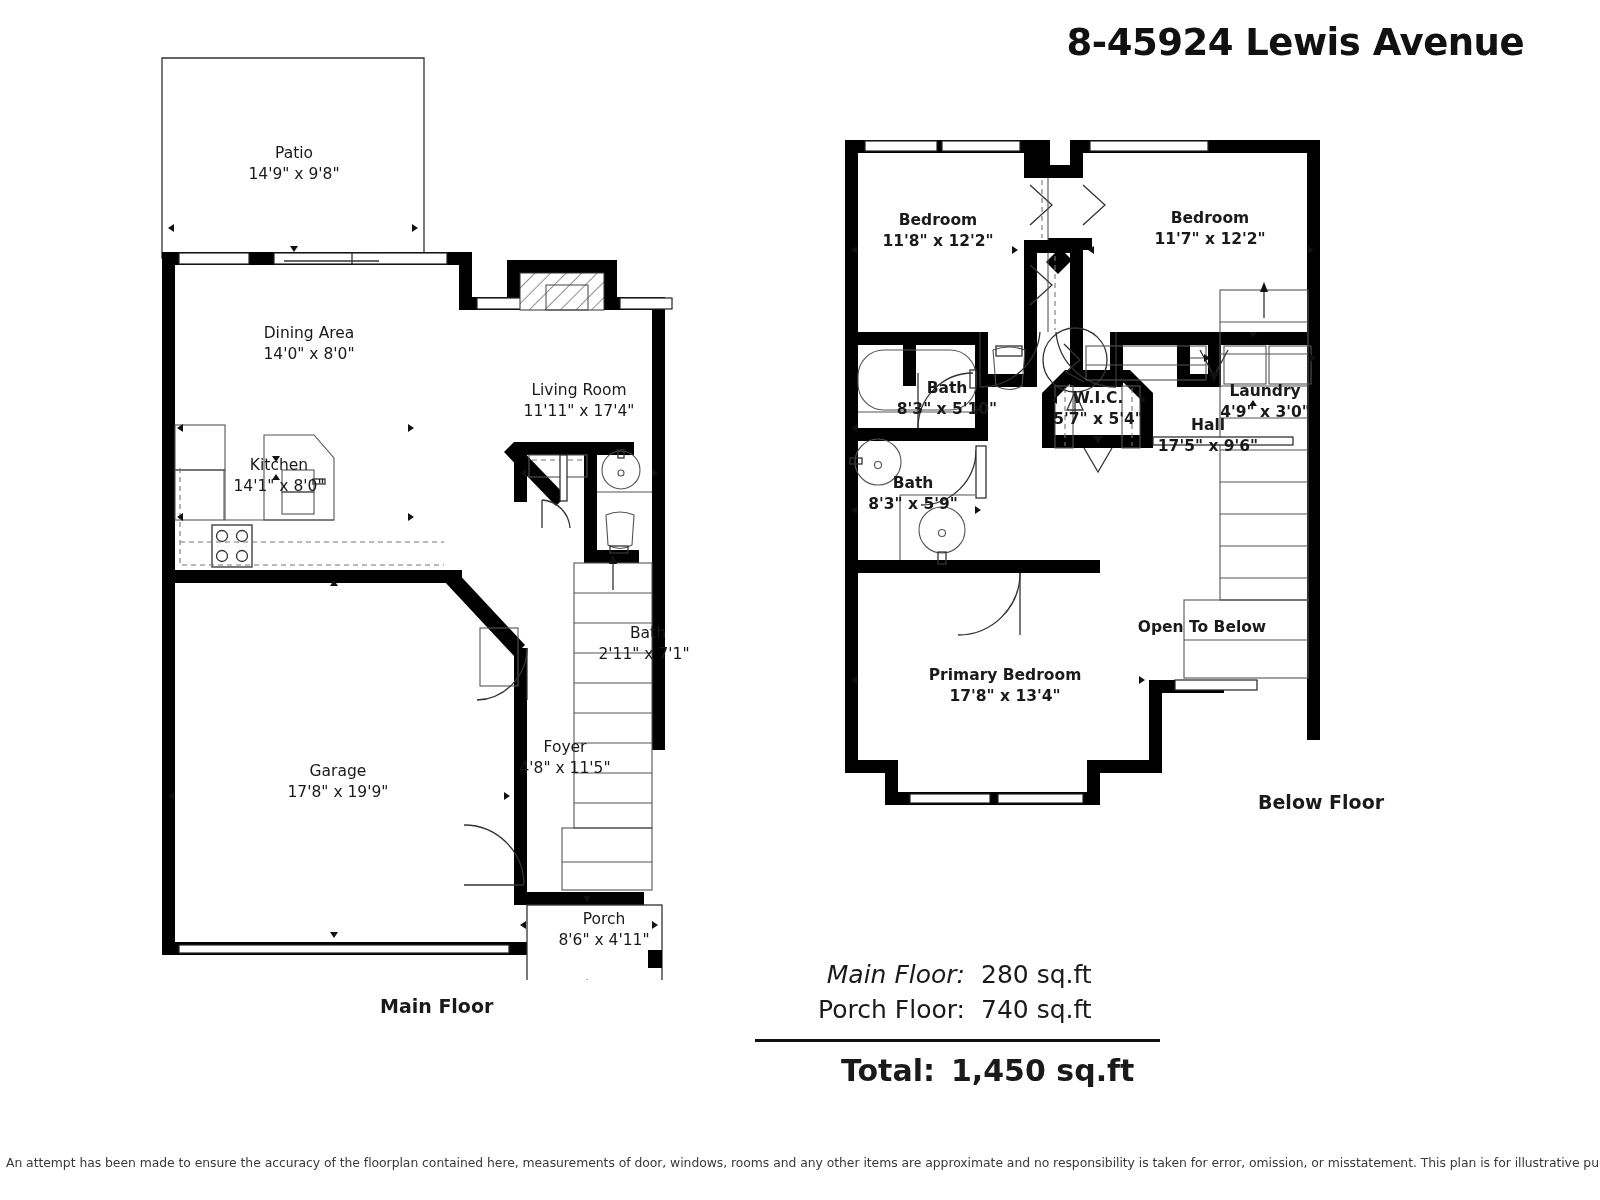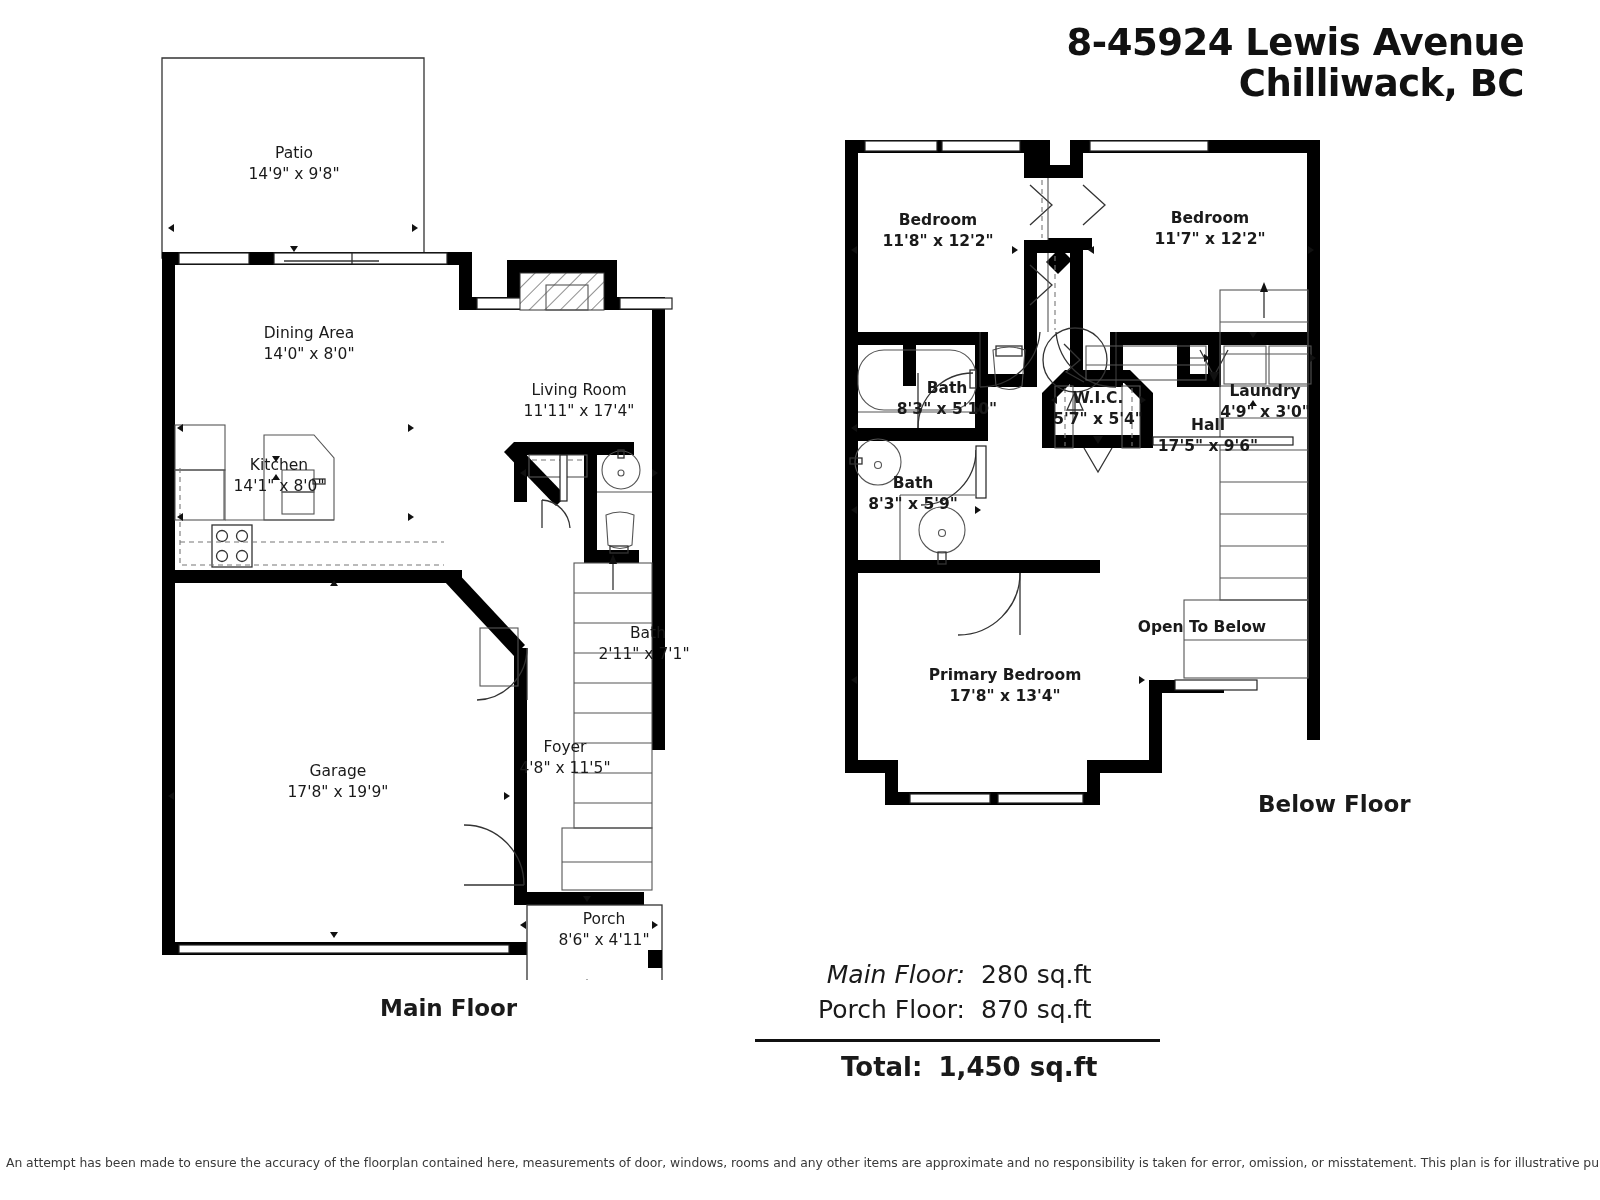--- a/index.html
+++ b/index.html
@@ -37,21 +37,21 @@
     position: absolute;
   }
   #plan-main  { left: 124px; top: 30px; }
   #plan-below { left: 790px; top: 110px; font-weight: bold; }
 
   .plan svg { display: block; }
 
   
   .floor-caption {
     position: absolute;
-    font-size: 23px;
+    font-size: 19px;
     font-weight: 600;
     color: #1a1a1a;
     white-space: nowrap;
   }
   #caption-main  { left: 336px; top: 995px; margin-left: 44px; }
   #caption-below { left: 1258px; top: 791px; }
 
   
   #area-summary {
     position: absolute;
@@ -70,21 +70,21 @@
   #area-summary .row .val { padding-left: 16px; }
   #area-summary .row.main .lbl  { width: 210px; font-style: italic; }
   #area-summary .row.below .lbl { width: 210px; }
   #area-summary .rule {
     border-top: 3px solid #111;
     margin: 12px 0 8px 0;
     width: 405px;
   }
   #area-summary .row.total {
     font-weight: bold;
-    font-size: 26px;
+    font-size: 30px;
     padding-left: 86px;
   }
   #area-summary .row.total .lbl { width: auto; }
 
   
   #disclaimer {
     position: absolute;
     left: 6px;
     top: 1155px;
     width: 1590px;
@@ -105,21 +105,20 @@
   .dash  { fill: none; stroke: #777777; stroke-width: 1.1; stroke-dasharray: 5 4; }
   .win   { fill: #ffffff; stroke: #222222; stroke-width: 1.2; }
   .arrowmark { fill: #111111; }
   .hatchfill { fill: url(#hatchPat); stroke: #333; stroke-width: 1; }
 </style>
 </head>
 <body>
 
 <div id="title-block">
   <div class="line">8-45924 Lewis Avenue</div>
-  <div class="line">Chilliwack, BC</div>
 </div>
 
 <div class="plan" id="plan-main">
 <svg width="600" height="950" viewBox="0 0 600 950" xmlns="http://www.w3.org/2000/svg">
   <defs>
     <pattern id="hatchPat" patternUnits="userSpaceOnUse" width="11" height="11" patternTransform="rotate(45)">
       <rect width="11" height="11" fill="#ffffff"></rect>
       <line x1="0" y1="0" x2="0" y2="11" stroke="#333333" stroke-width="1.1"></line>
     </pattern>
   </defs>
@@ -507,21 +506,21 @@
 <div class="floor-caption" id="caption-main">Main Floor</div>
 <div class="floor-caption" id="caption-below">Below Floor</div>
 
 <div id="area-summary">
   <div class="row main">
     <span class="lbl">Main Floor:</span>
     <span class="val">280 sq.ft</span>
   </div>
   <div class="row below">
     <span class="lbl">Porch Floor:</span>
-    <span class="val">870 sq.ft</span>
+    <span class="val">740 sq.ft</span>
   </div>
   <div class="rule"></div>
   <div class="row total">
     <span class="lbl">Total:</span>
     <span class="val">1,450 sq.ft</span>
   </div>
 </div>
 
 <div id="disclaimer">An attempt has been made to ensure the accuracy of the floorplan contained here, measurements of door, windows, rooms and any other items are approximate and no responsibility is taken for error, omission, or misstatement. This plan is for illustrative purposes only.</div>
 

